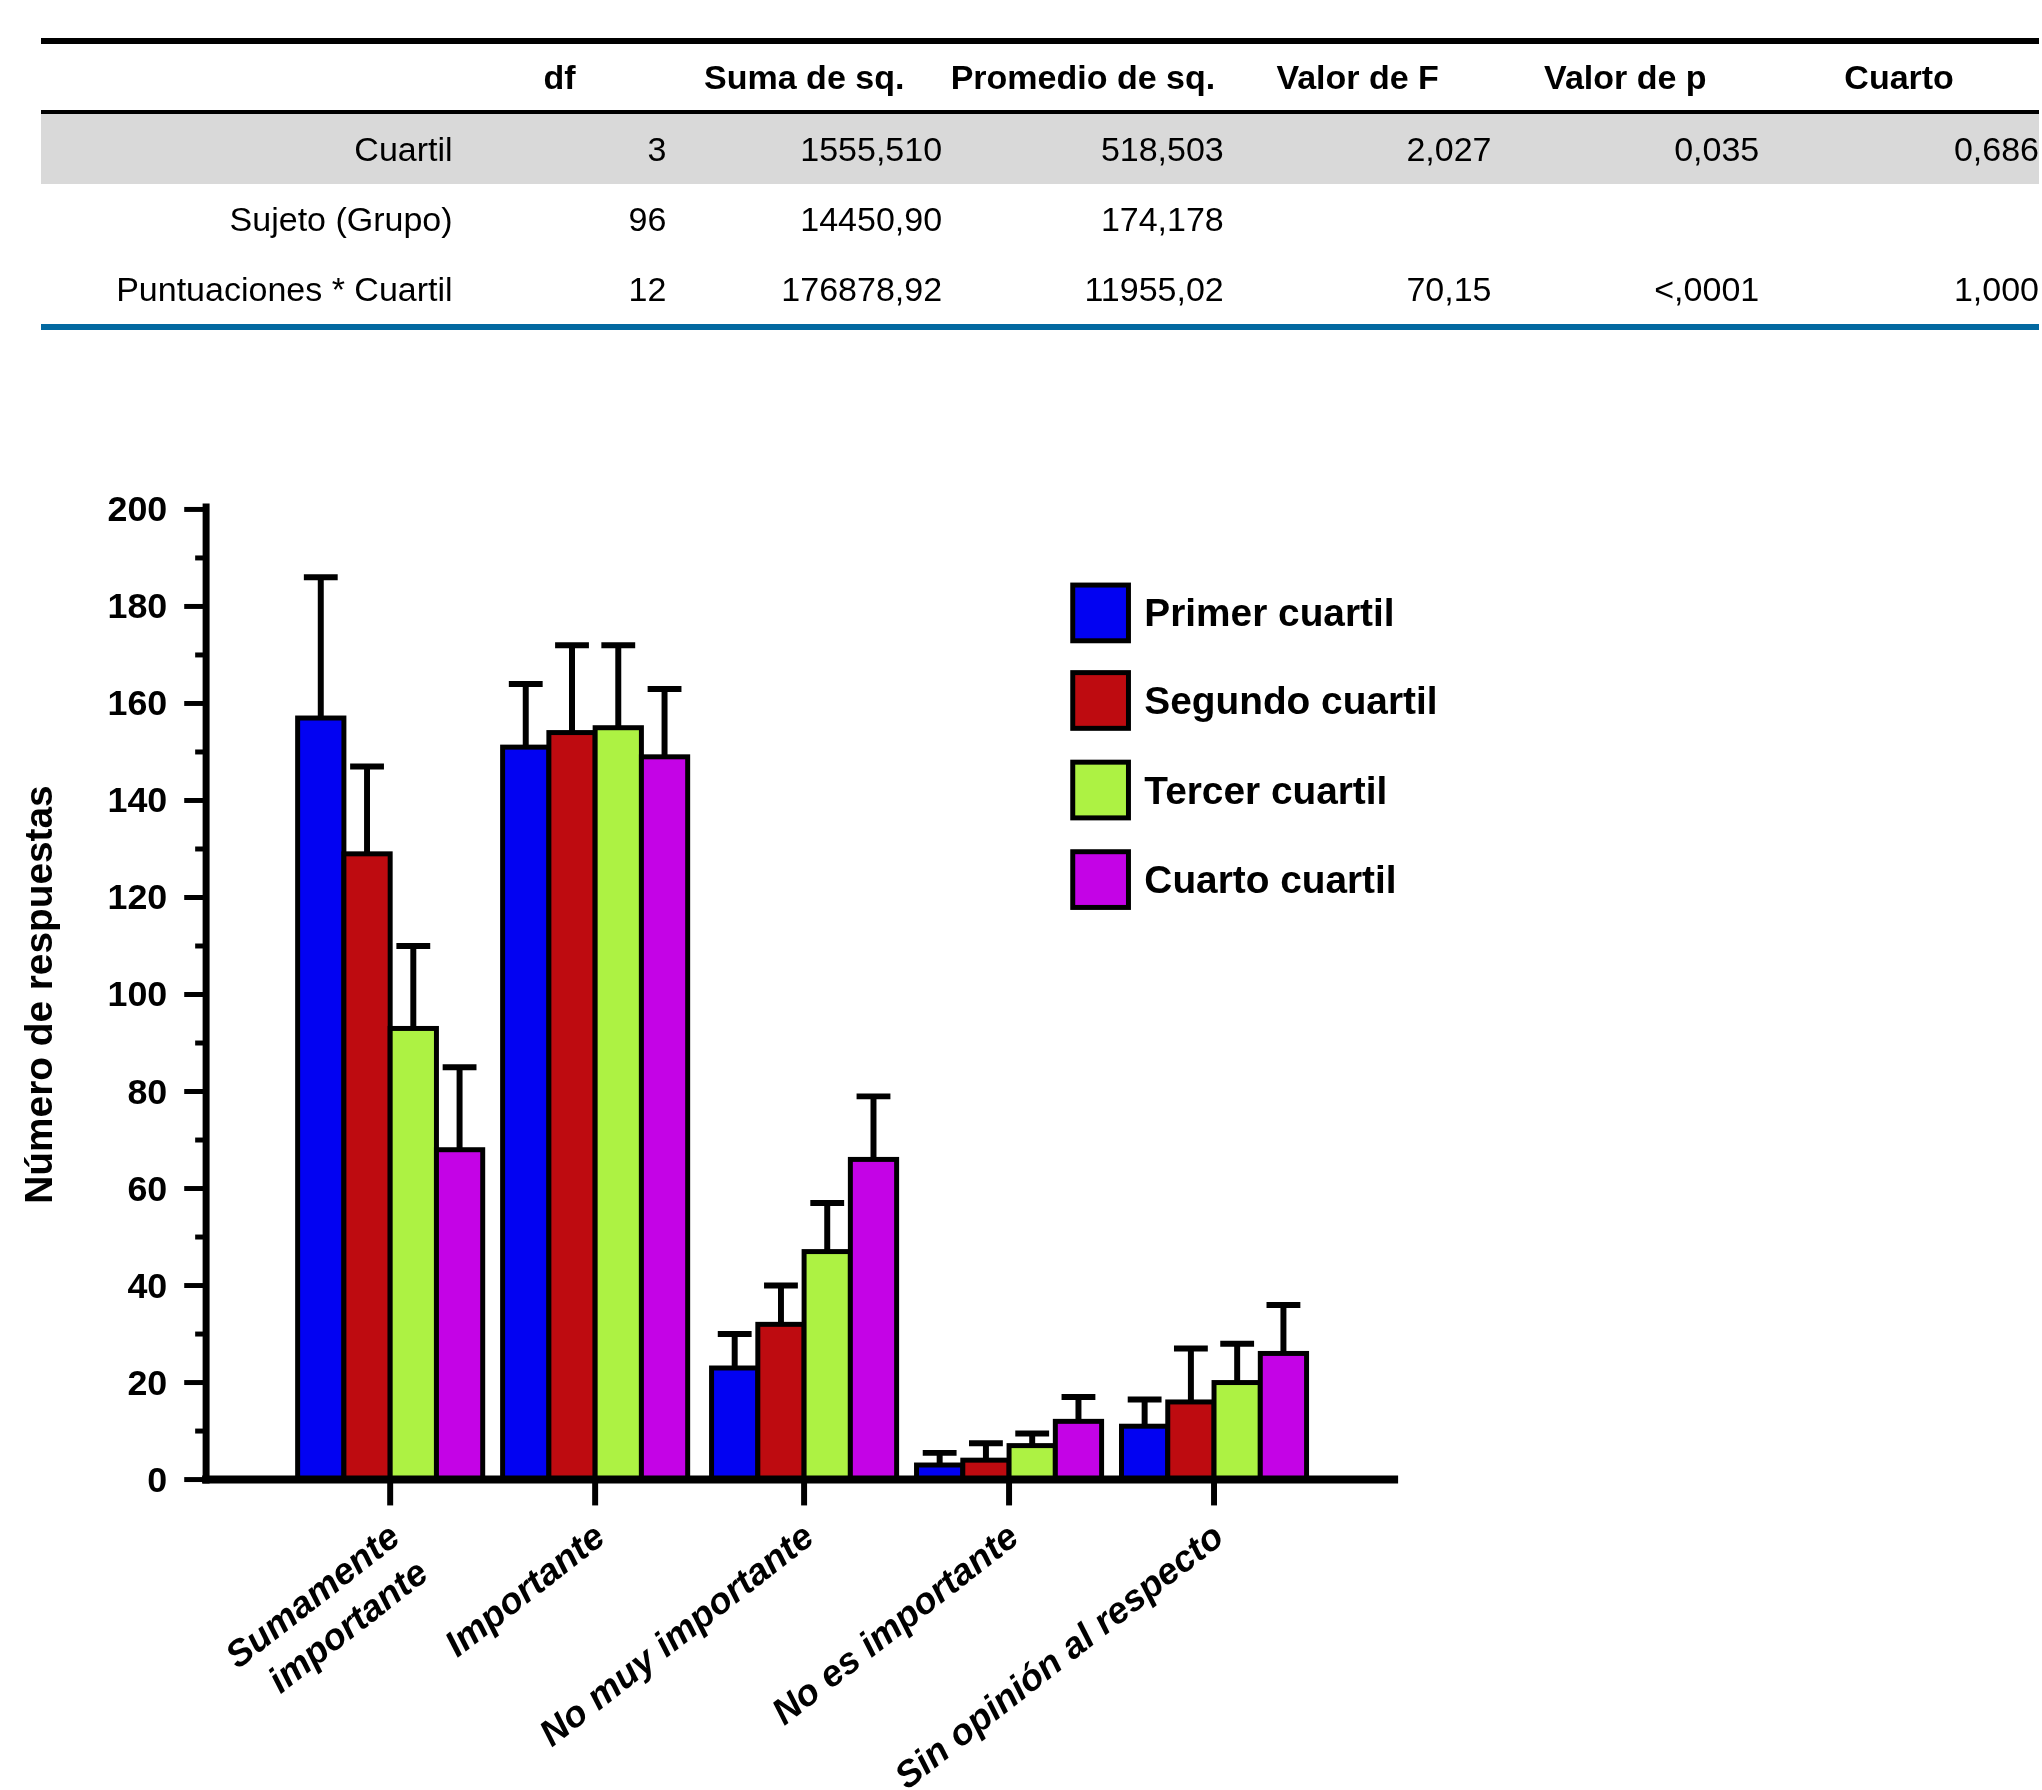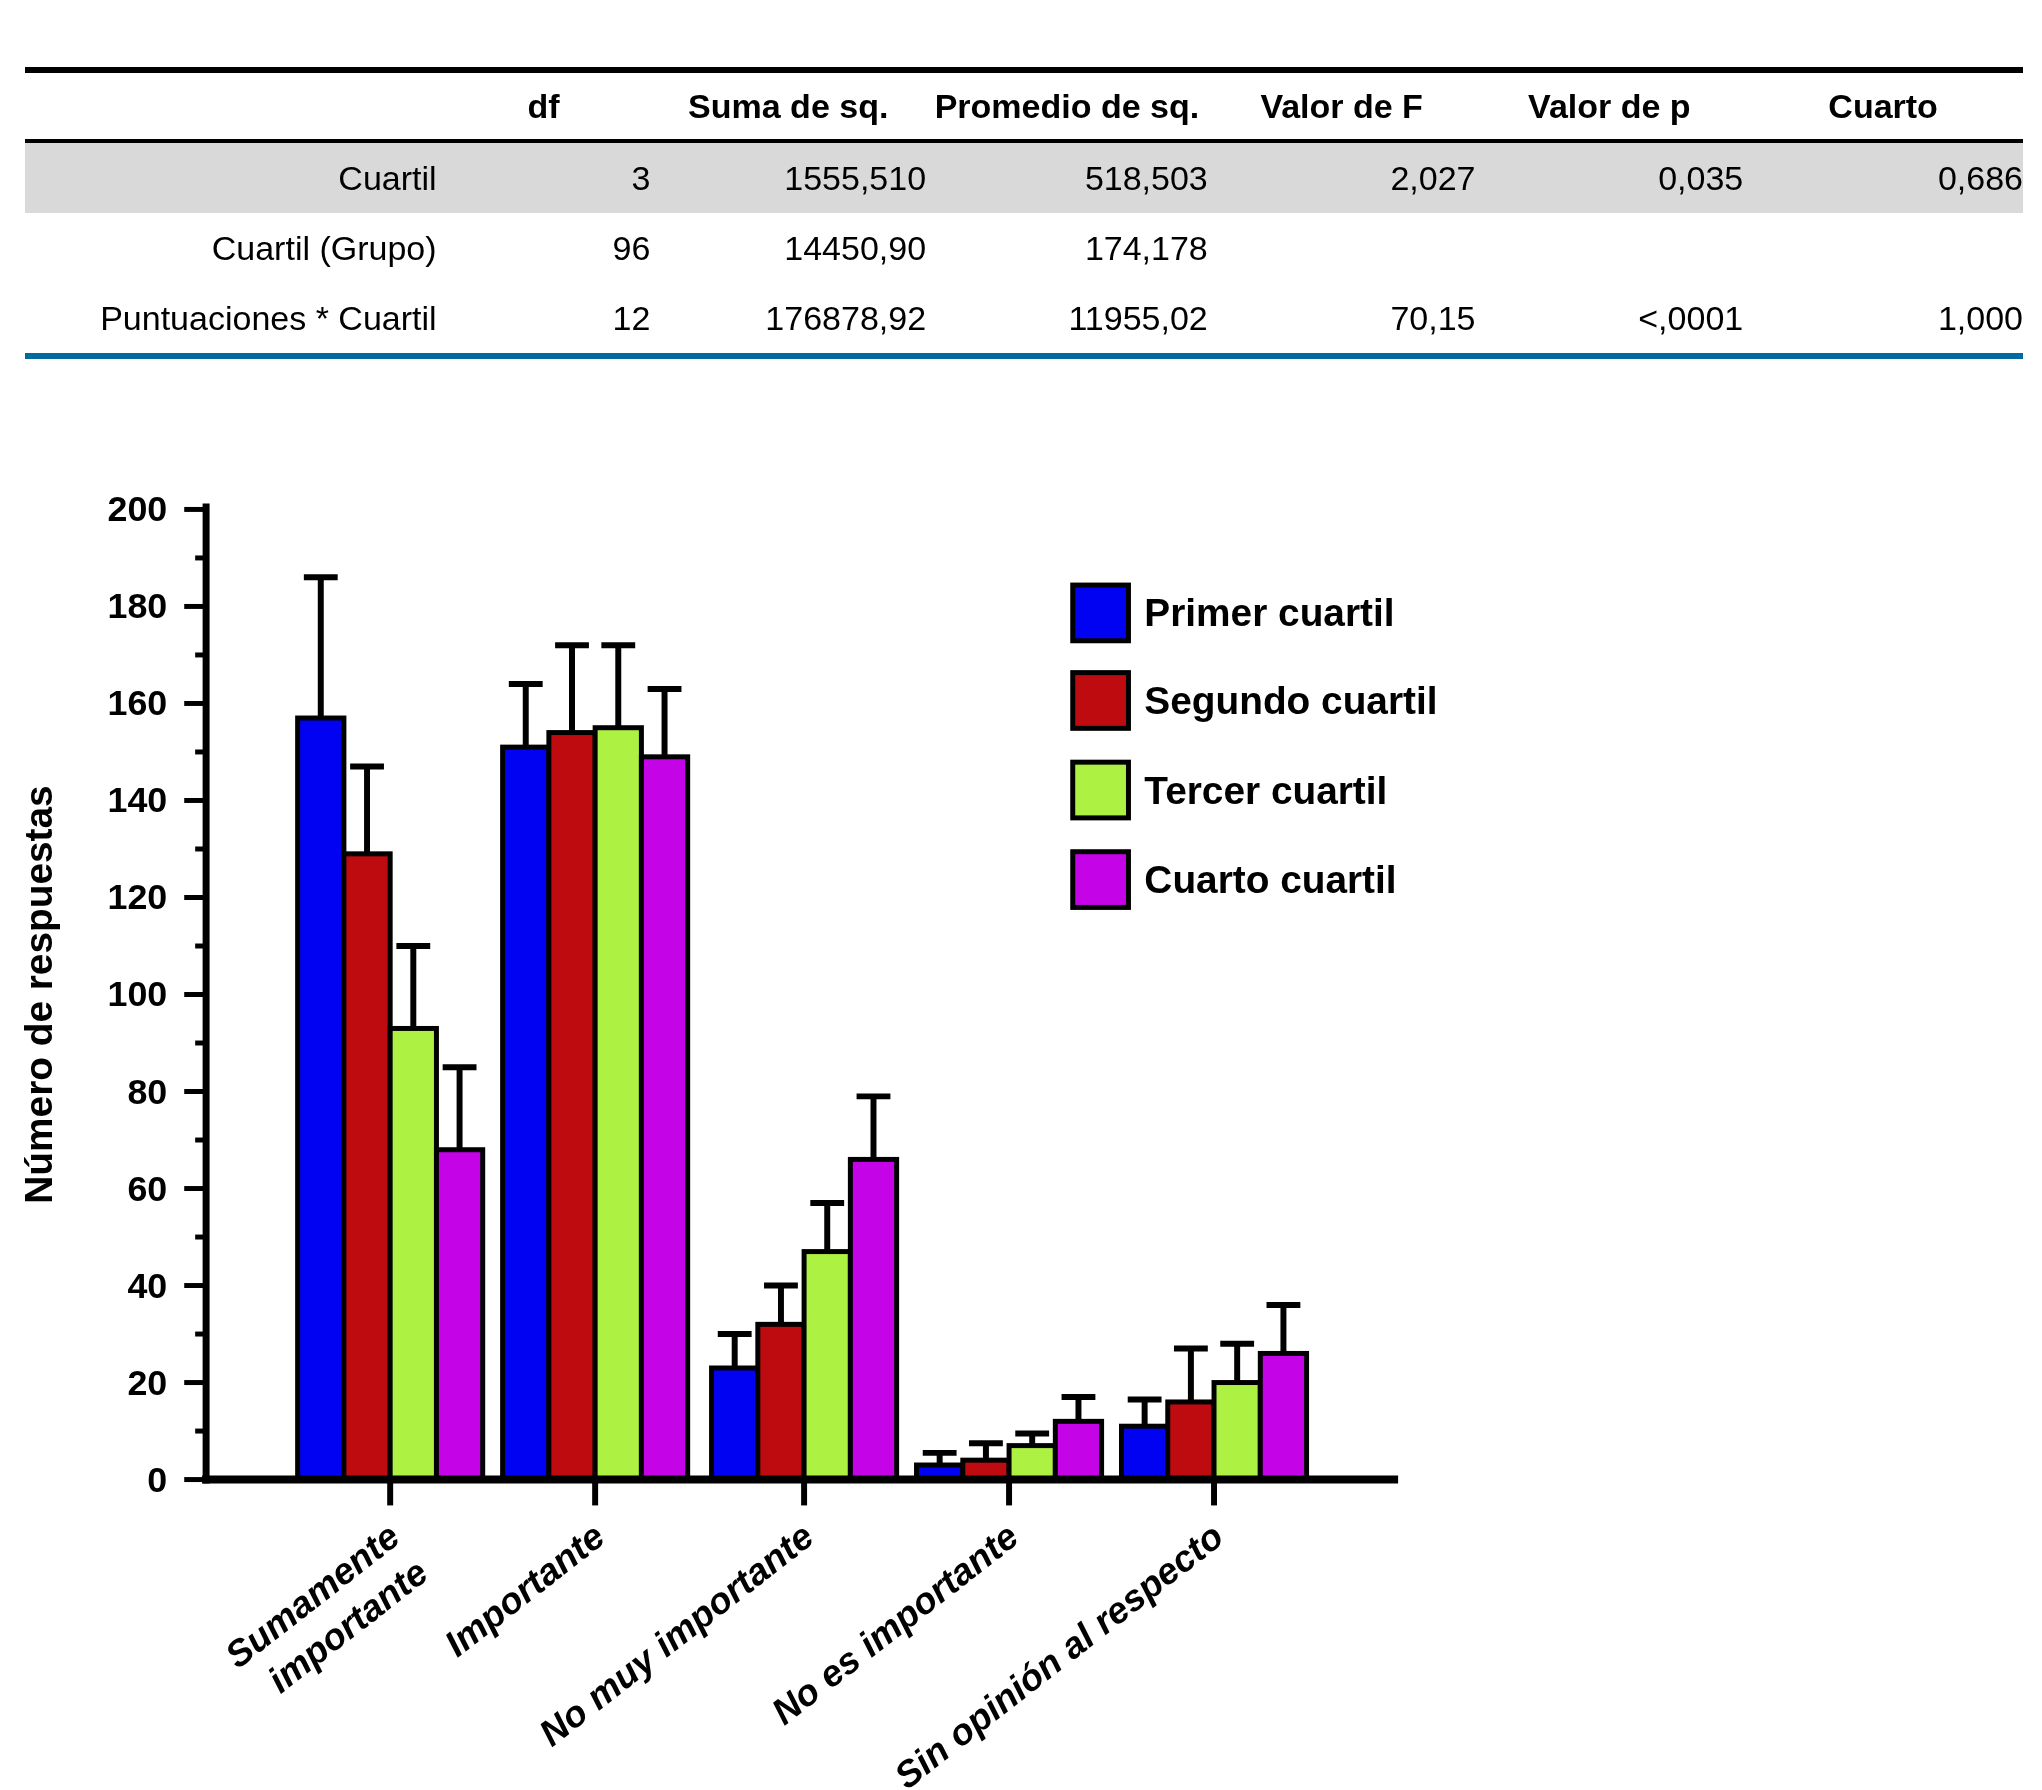--- a/index.html
+++ b/index.html
@@ -2,22 +2,22 @@
 <html><head>
 <meta charset="utf-8">
 <style>
   html,body{margin:0;padding:0;background:#fff;}
   .stage{
     position:relative;width:2043px;height:1790px;background:#ffffff;
     font-family:"Liberation Sans", sans-serif;color:#000;overflow:hidden;
   }
   
   .anova-table{
-    position:absolute;left:25px;top:38px;width:1998px;
-    border-collapse:collapse;font-size:34px;table-layout:fixed;margin-top:29px;
+    position:absolute;left:41px;top:38px;width:1998px;
+    border-collapse:collapse;font-size:34px;table-layout:fixed;
   }
   .anova-table th{
     font-weight:bold;height:66px;text-align:center;vertical-align:middle;
     border-top:6px solid #000;border-bottom:4px solid #000;padding:0;
   }
   .anova-table td{
     height:70px;text-align:right;vertical-align:middle;padding:0;
     font-weight:normal;
   }
   .anova-table tbody tr:last-child td{border-bottom:6px solid #0369a1;}
@@ -55,21 +55,21 @@
       <tr class="shaded">
         <td>Cuartil</td>
         <td>3</td>
         <td>1555,510</td>
         <td>518,503</td>
         <td>2,027</td>
         <td>0,035</td>
         <td>0,686</td>
       </tr>
       <tr>
-        <td>Cuartil (Grupo)</td>
+        <td>Sujeto (Grupo)</td>
         <td>96</td>
         <td>14450,90</td>
         <td>174,178</td>
         <td></td>
         <td></td>
         <td></td>
       </tr>
       <tr>
         <td>Puntuaciones * Cuartil</td>
         <td>12</td>

